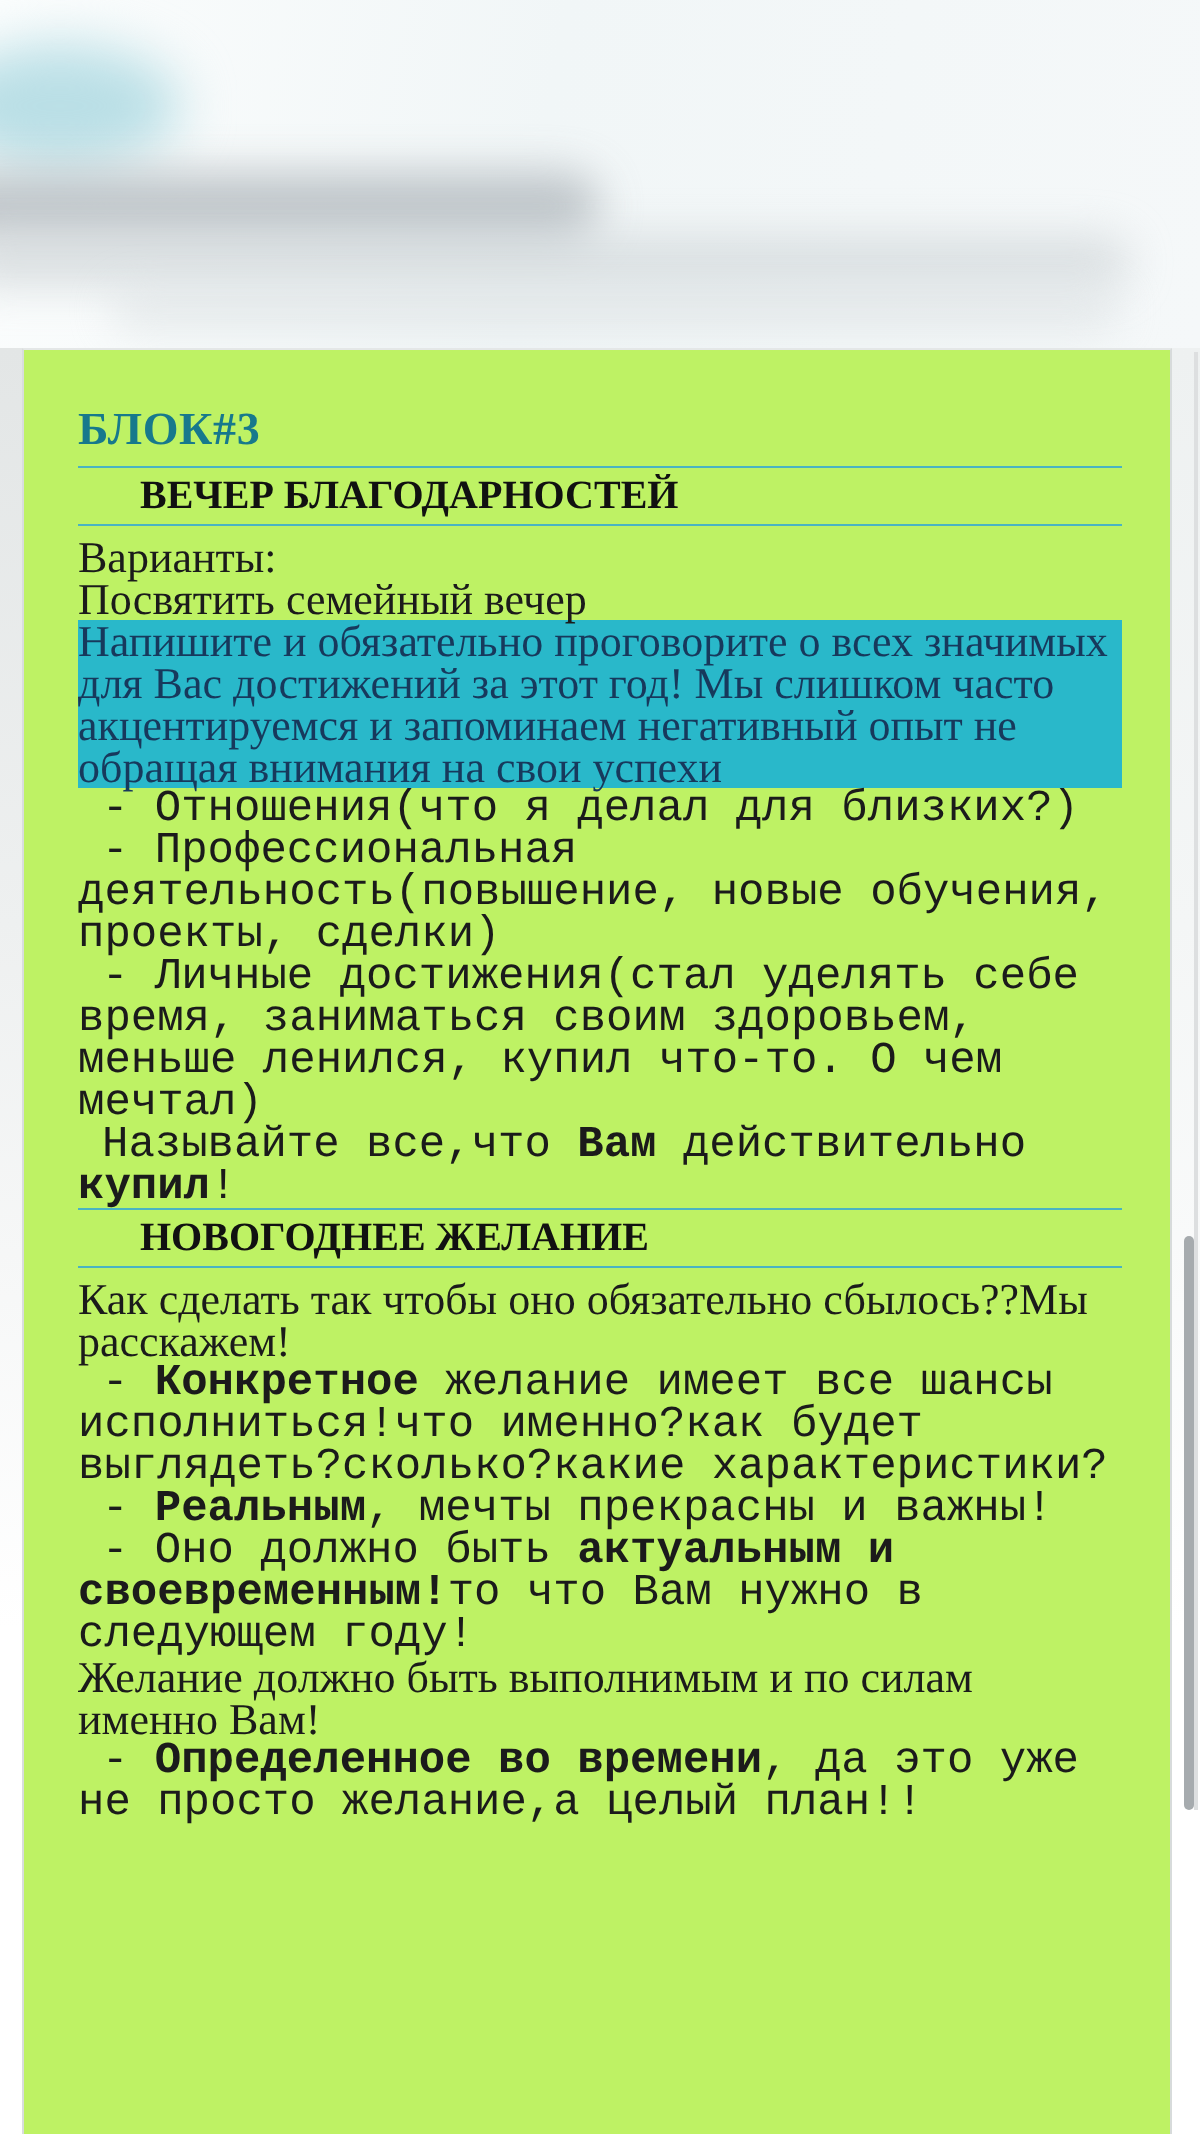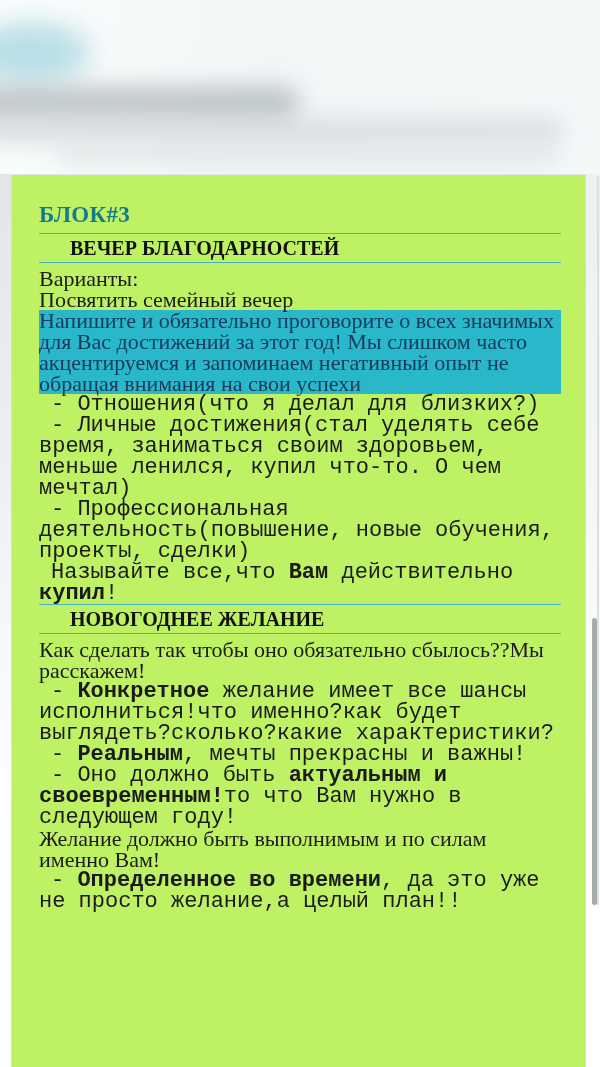--- a/index.html
+++ b/index.html
@@ -62,22 +62,22 @@
 <div class="page">
   <div class="content" id="doc-content">
       <h1 class="doc-title">БЛОК#3</h1>
       <div class="rule"></div>
       <h2 class="section-heading">ВЕЧЕР БЛАГОДАРНОСТЕЙ</h2>
       <div class="rule"></div>
       <p class="first"><span>Варианты:</span></p>
       <p class=""><span>Посвятить семейный вечер</span></p>
       <p class="hl "><span>Напишите и обязательно проговорите о всех значимых для Вас достижений за этот год! Мы слишком часто акцентируемся и запоминаем негативный опыт не обращая внимания на свои успехи</span></p>
       <p class="indent "><span>- Отношения(что я делал для близких?)</span></p>
+      <p class="indent "><span>- Профессиональная деятельность(повышение, новые обучения, проекты, сделки)</span></p>
       <p class="indent "><span>- Личные достижения(стал уделять себе время, заниматься своим здоровьем, меньше ленился, купил что-то. О чем мечтал)</span></p>
-      <p class="indent "><span>- Профессиональная деятельность(повышение, новые обучения, проекты, сделки)</span></p>
       <p class="indent "><span>Называйте все,что </span><b>Вам</b><span> действительно </span><b>купил</b><span>!</span></p>
       <div class="rule"></div>
       <h2 class="section-heading">НОВОГОДНЕЕ ЖЕЛАНИЕ</h2>
       <div class="rule"></div>
       <p class="first"><span>Как сделать так чтобы оно обязательно сбылось??Мы расскажем!</span></p>
       <p class="indent "><span>- </span><b>Конкретное</b><span> желание имеет все шансы исполниться!что именно?как будет выглядеть?сколько?какие характеристики?</span></p>
       <p class="indent "><span>- </span><b>Реальным</b><span>, мечты прекрасны и важны!</span></p>
       <p class="indent "><span>- Оно должно быть </span><b>актуальным и своевременным!</b><span>то что Вам нужно в следующем году!</span></p>
       <p class=""><span>Желание должно быть выполнимым и по силам именно Вам!</span></p>
       <p class="indent "><span>- </span><b>Определенное во времени</b><span>, да это уже не просто желание,а целый план!!</span></p>

